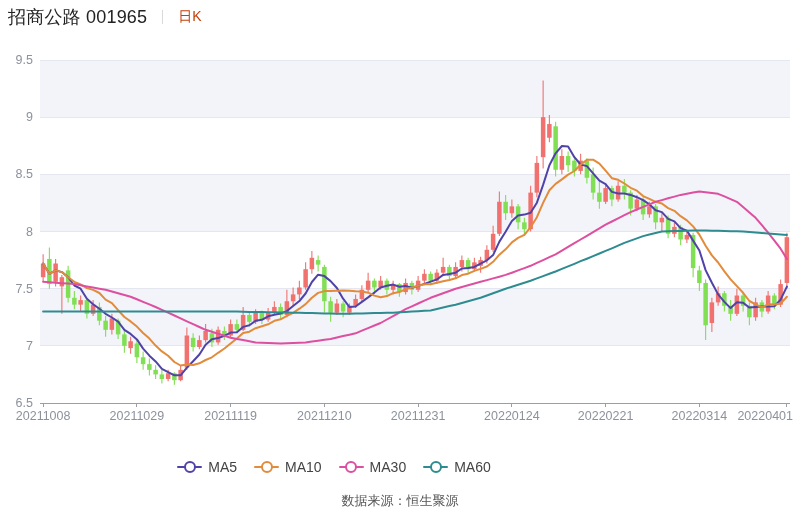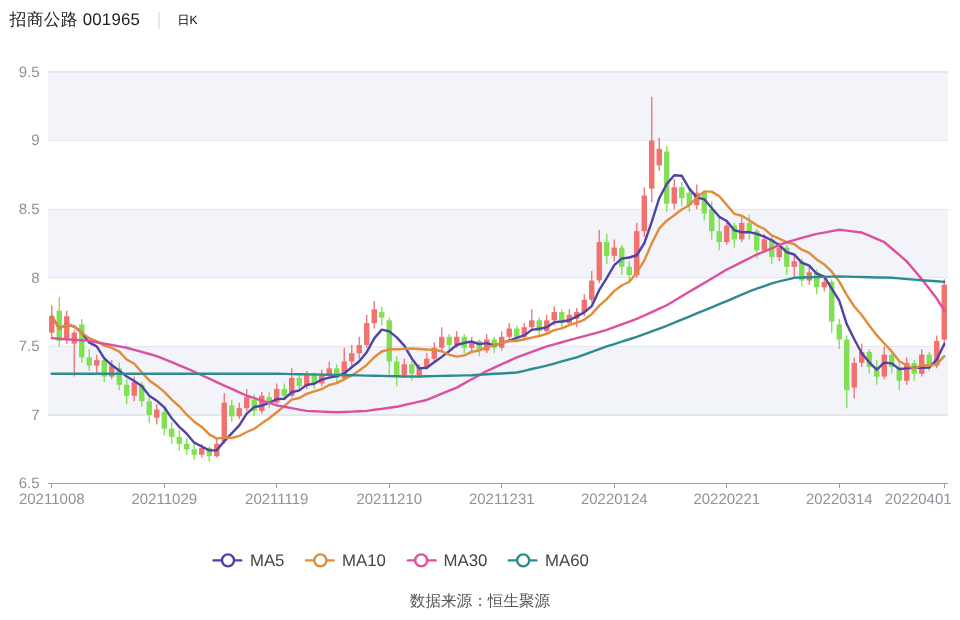--- a/index.html
+++ b/index.html
@@ -5,23 +5,23 @@
   html,body{margin:0;padding:0;}
   body{
     width:800px;height:517px;position:relative;overflow:hidden;
     background:#ffffff;
     font-family:"Liberation Sans","DejaVu Sans",sans-serif;
   }
   .hdr{
     position:absolute;left:8px;top:7px;height:20px;
     display:flex;align-items:center;
   }
-  .hdr-title{font-size:14px;color:#222;letter-spacing:0.2px;}
+  .hdr-title{font-size:18px;color:#222;letter-spacing:0.2px;}
   .hdr-sep{width:1px;height:14px;background:#d9d9d9;margin:0 15px;}
-  .hdr-period{font-size:10px;color:#000000;}
+  .hdr-period{font-size:14px;color:#c2410c;}
   #chart-wrap{position:absolute;left:0;top:0;width:664px;height:440px;}
   .legend{
     position:absolute;left:0;top:455px;width:668px;height:24px;
     display:flex;justify-content:center;align-items:center;gap:17px;
   }
   .legend-item{display:flex;align-items:center;gap:6px;cursor:pointer;}
   .lg-marker{position:relative;width:25px;height:12px;display:inline-block;}
   .lg-line{position:absolute;left:0;top:5px;width:25px;height:2px;border-radius:1px;}
   .lg-ring{position:absolute;left:6.5px;top:0;width:8px;height:8px;border-radius:50%;
            border:2px solid #000;background:#fff;}

